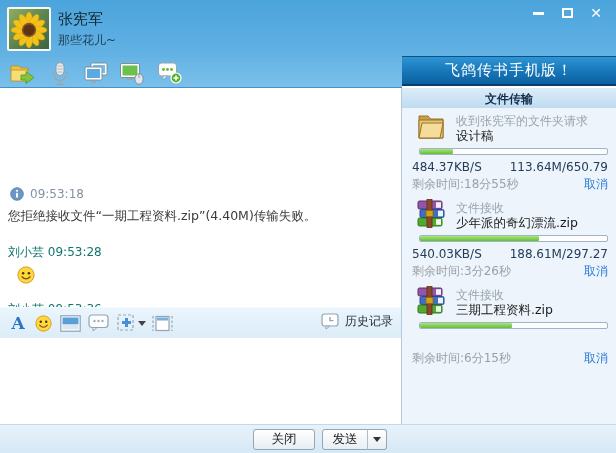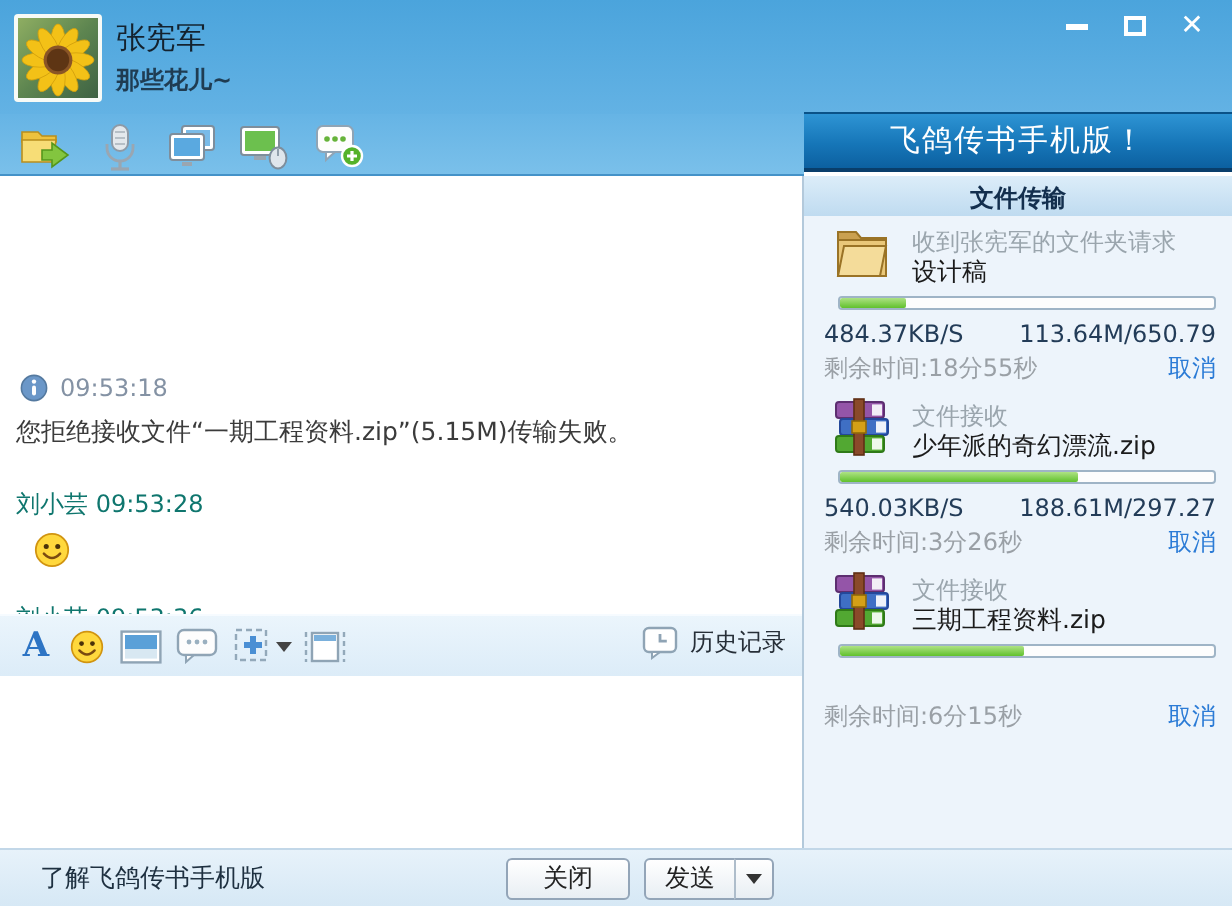--- a/index.html
+++ b/index.html
@@ -8,21 +8,21 @@
 
   
   .header { position:absolute; left:0; top:0; width:616px; height:57px;
             background:linear-gradient(180deg,#4ba4dc 0%,#5badе2 50%,#63b2e4 100%);
             background:linear-gradient(180deg,#4ba4dc,#63b2e4); }
   .left-toolbar { position:absolute; left:0; top:57px; width:402px; height:31px;
             background:linear-gradient(180deg,#66b4e5,#7ac0ea); border-bottom:1px solid #4492c8; }
   .avatar { position:absolute; left:7px; top:7px; width:44px; height:44px;
             border:2px solid rgba(255,255,255,.95); border-radius:2px; overflow:hidden; background:#6a9a5a; }
   .peer-name { position:absolute; left:58px; top:10px; font-size:15px; color:#14222e; }
-  .peer-status { position:absolute; left:58px; top:32px; font-size:12px; color:#1f3c52;font-weight:bold; }
+  .peer-status { position:absolute; left:58px; top:32px; font-size:12px; color:#1f3c52; }
   .hbtn { position:absolute; top:60px; width:28px; height:26px; display:flex; align-items:center;
           justify-content:center; cursor:pointer; border-radius:3px; }
   .win-ctl { position:absolute; top:4px; width:24px; height:18px; display:flex; align-items:center;
           justify-content:center; color:#fff; cursor:pointer; }
   .wc-min { left:526px; } .wc-max { left:555px; } .wc-close { left:584px; }
   .wc-min i { display:block; width:11px; height:0; border-bottom:3px solid #fff; }
   .wc-max i { display:block; width:11px; height:10px; border:2px solid #fff; }
   .wc-close span { font-size:14px; font-weight:bold; line-height:1; }
 
   
@@ -187,21 +187,21 @@
 
   <div class="chat-area">
     <div class="sys-row">
       <svg width="14" height="14" viewBox="0 0 14 14">
         <circle cx="7" cy="7" r="6.3" fill="#6b97c8" stroke="#54799f" stroke-width="0.8"></circle>
         <circle cx="7" cy="3.8" r="1.1" fill="#fff"></circle>
         <rect x="6" y="5.8" width="2" height="5" rx="1" fill="#fff"></rect>
       </svg>
       <span>09:53:18</span>
     </div>
-    <div class="sys-text">您拒绝接收文件“一期工程资料.zip”(5.15M)传输失败。</div>
+    <div class="sys-text">您拒绝接收文件“一期工程资料.zip”(4.40M)传输失败。</div>
 
     <div class="name-row nr1">
       <span>刘小芸</span>
       <span>09:53:28</span>
     </div>
     <div class="chat-emoji">
       <svg width="18" height="18" viewBox="0 0 20 20">
         <circle cx="10" cy="10" r="9" fill="#ffd83d" stroke="#d19410" stroke-width="1"></circle>
         <circle cx="6.8" cy="8" r="1.4" fill="#4a3209"></circle>
           <circle cx="13.2" cy="8" r="1.4" fill="#4a3209"></circle>
@@ -342,21 +342,20 @@
       <div class="ft-bar">
         <div class="ft-fill" style="width:49.07%"></div>
       </div>
       <div class="ft-remaining">剩余时间:6分15秒</div>
       <div class="ft-cancel">取消</div>
     </div>
 
   </div>
 
   <div class="bottom-bar">
-    <span class="promo-link">了解飞鸽传书手机版</span>
     <div class="btn btn-close">关闭</div>
     <div class="btn btn-send">发送</div>
     <div class="btn btn-send-arrow">
       <span class="send-caret"></span>
     </div>
   </div>
 
 </div>
 
 </body></html>

